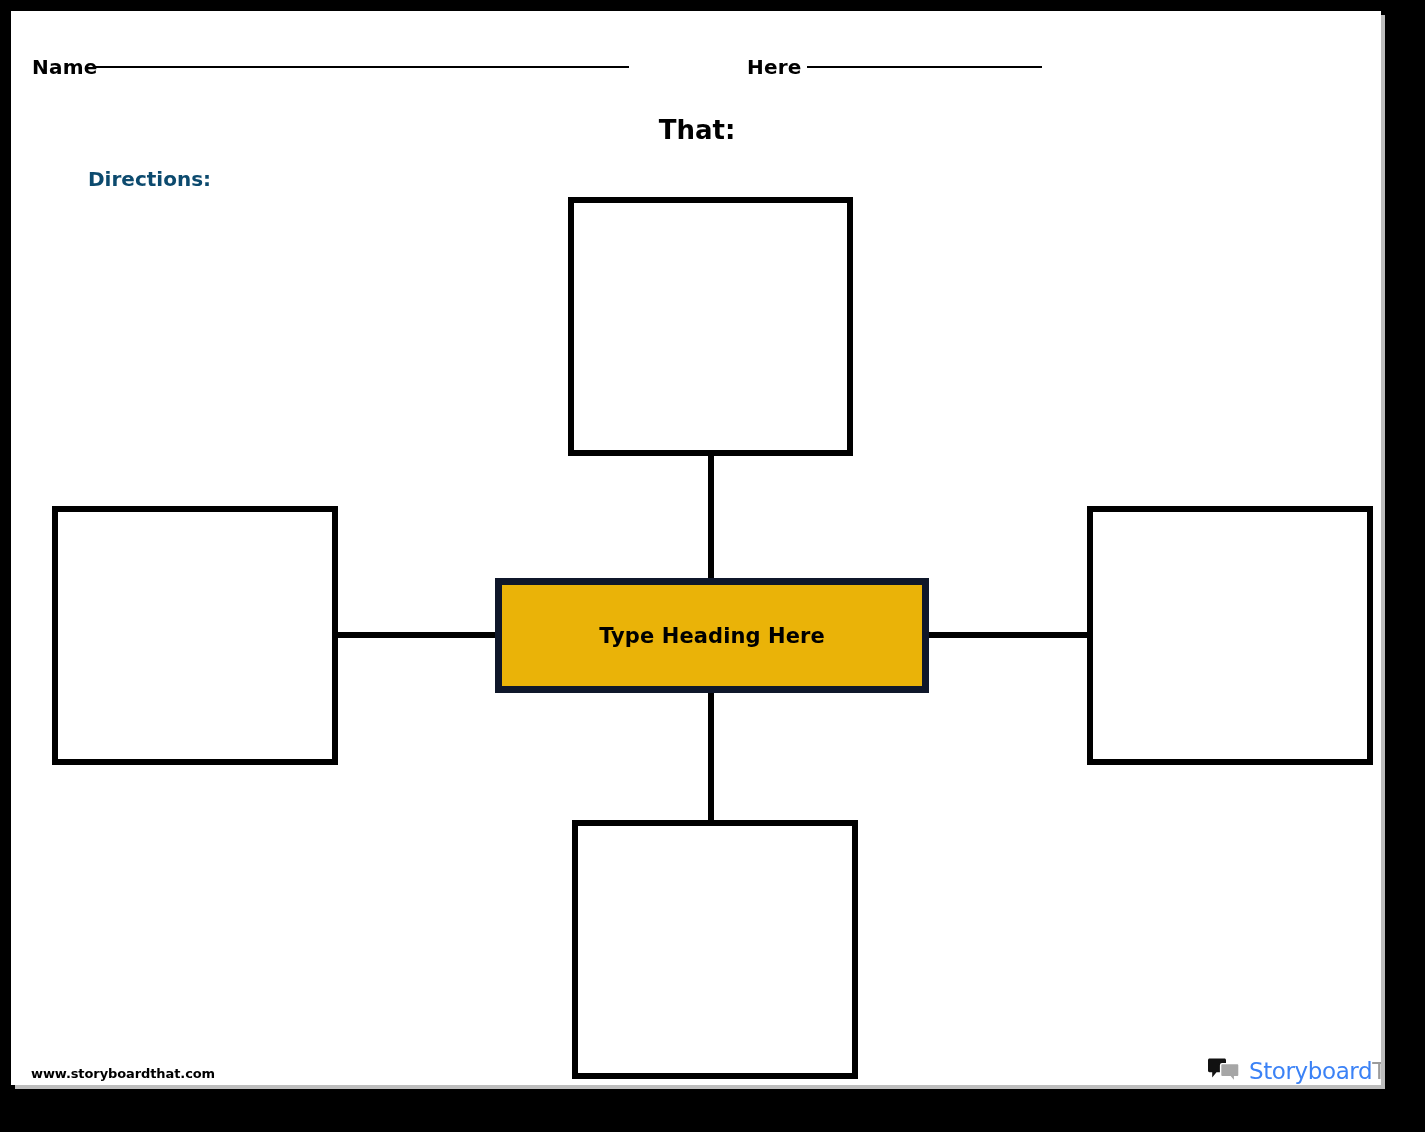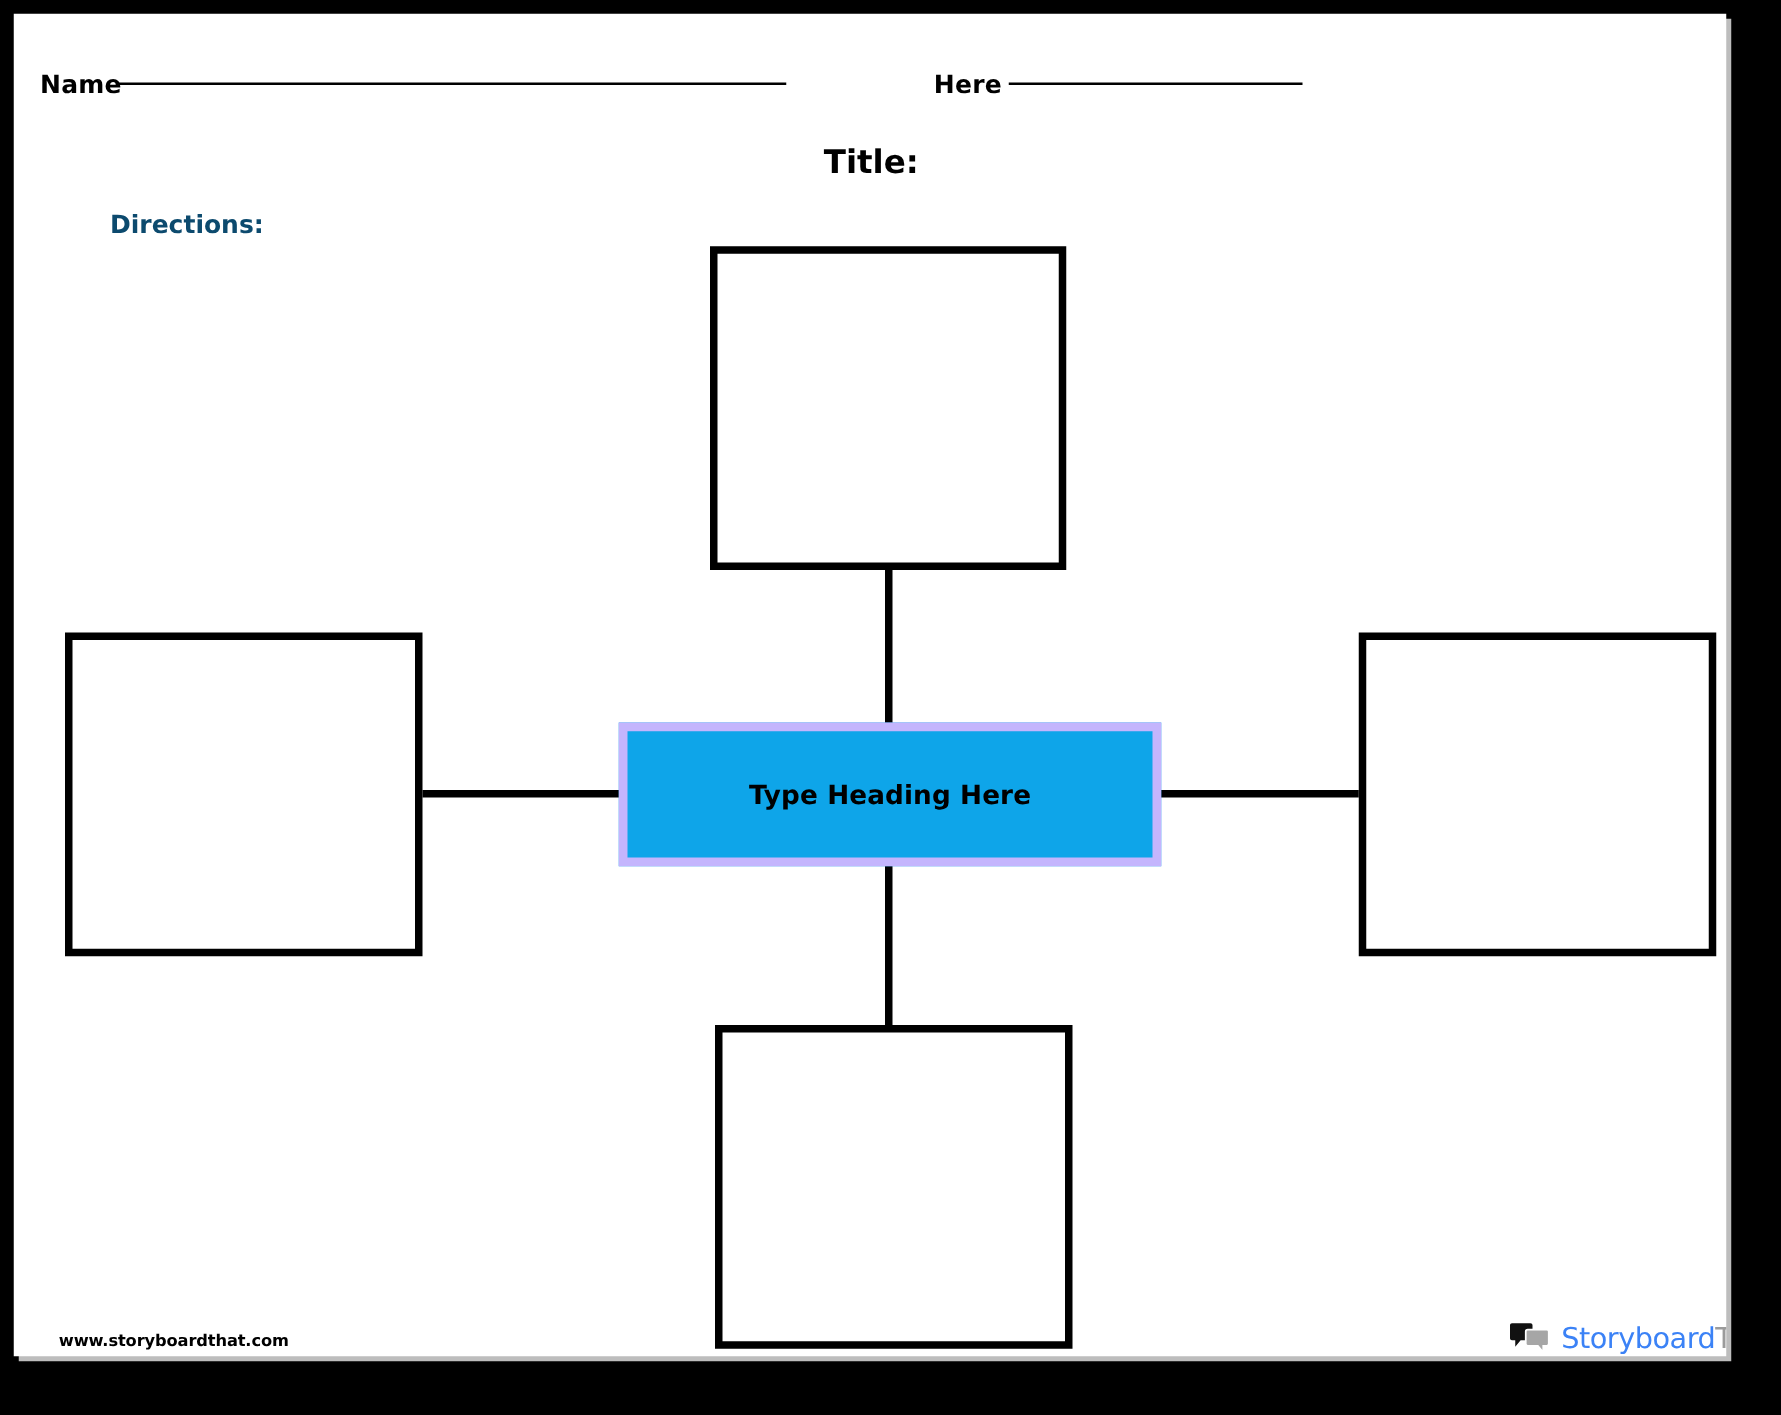--- a/index.html
+++ b/index.html
@@ -101,22 +101,22 @@
   #node-right  { left: 1076px; top: 495px; width: 286px; height: 259px; }
   #node-bottom { left: 561px;  top: 809px; width: 286px; height: 259px; }
 
   #node-center {
     position: absolute;
     box-sizing: border-box;
     left: 484px;
     top: 567px;
     width: 434px;
     height: 115px;
-    background: #0ea5e9;
-    border: 7px solid #c4b5fd;
+    background: #eab308;
+    border: 7px solid #0f172a;
     display: flex;
     align-items: center;
     justify-content: center;
     z-index: 3;
   }
   #center-heading-text {
     font-family: "DejaVu Sans", sans-serif;
     font-weight: bold;
     font-size: 21px;
     color: #000000;
@@ -134,21 +134,21 @@
   
   #connector-bottom { left: 697px; top: 676px; width: 6px;  height: 139px; }
   
   #connector-left   { left: 321px; top: 621px; width: 169px; height: 6px; }
   
   #connector-right  { left: 912px; top: 621px; width: 170px; height: 6px; }
 
   
   #footer-url {
     position: absolute;
-    left: 36px;
+    left: 20px;
     top: 1055px;
     font-family: "DejaVu Sans", sans-serif;
     font-weight: bold;
     font-size: 13px;
     color: #000000;
     letter-spacing: -0.1px;
   }
 
   #footer-logo {
     position: absolute;
@@ -176,21 +176,21 @@
 <div id="worksheet-frame">
   <div id="worksheet-page">
 
     <div class="field-label" id="name-label">Name</div>
     <div class="field-rule" id="name-rule"></div>
 
     <div class="field-label" id="date-label">Here</div>
     <div class="field-rule" id="date-rule"></div>
 
     <div id="title-label">
-      <span>Title:</span>
+      <span>That:</span>
     </div>
 
     <div id="directions-label">Directions:</div>
 
     <div id="diagram">
 
       <div class="connector" id="connector-top"></div>
       <div class="connector" id="connector-bottom"></div>
       <div class="connector" id="connector-left"></div>
       <div class="connector" id="connector-right"></div>

